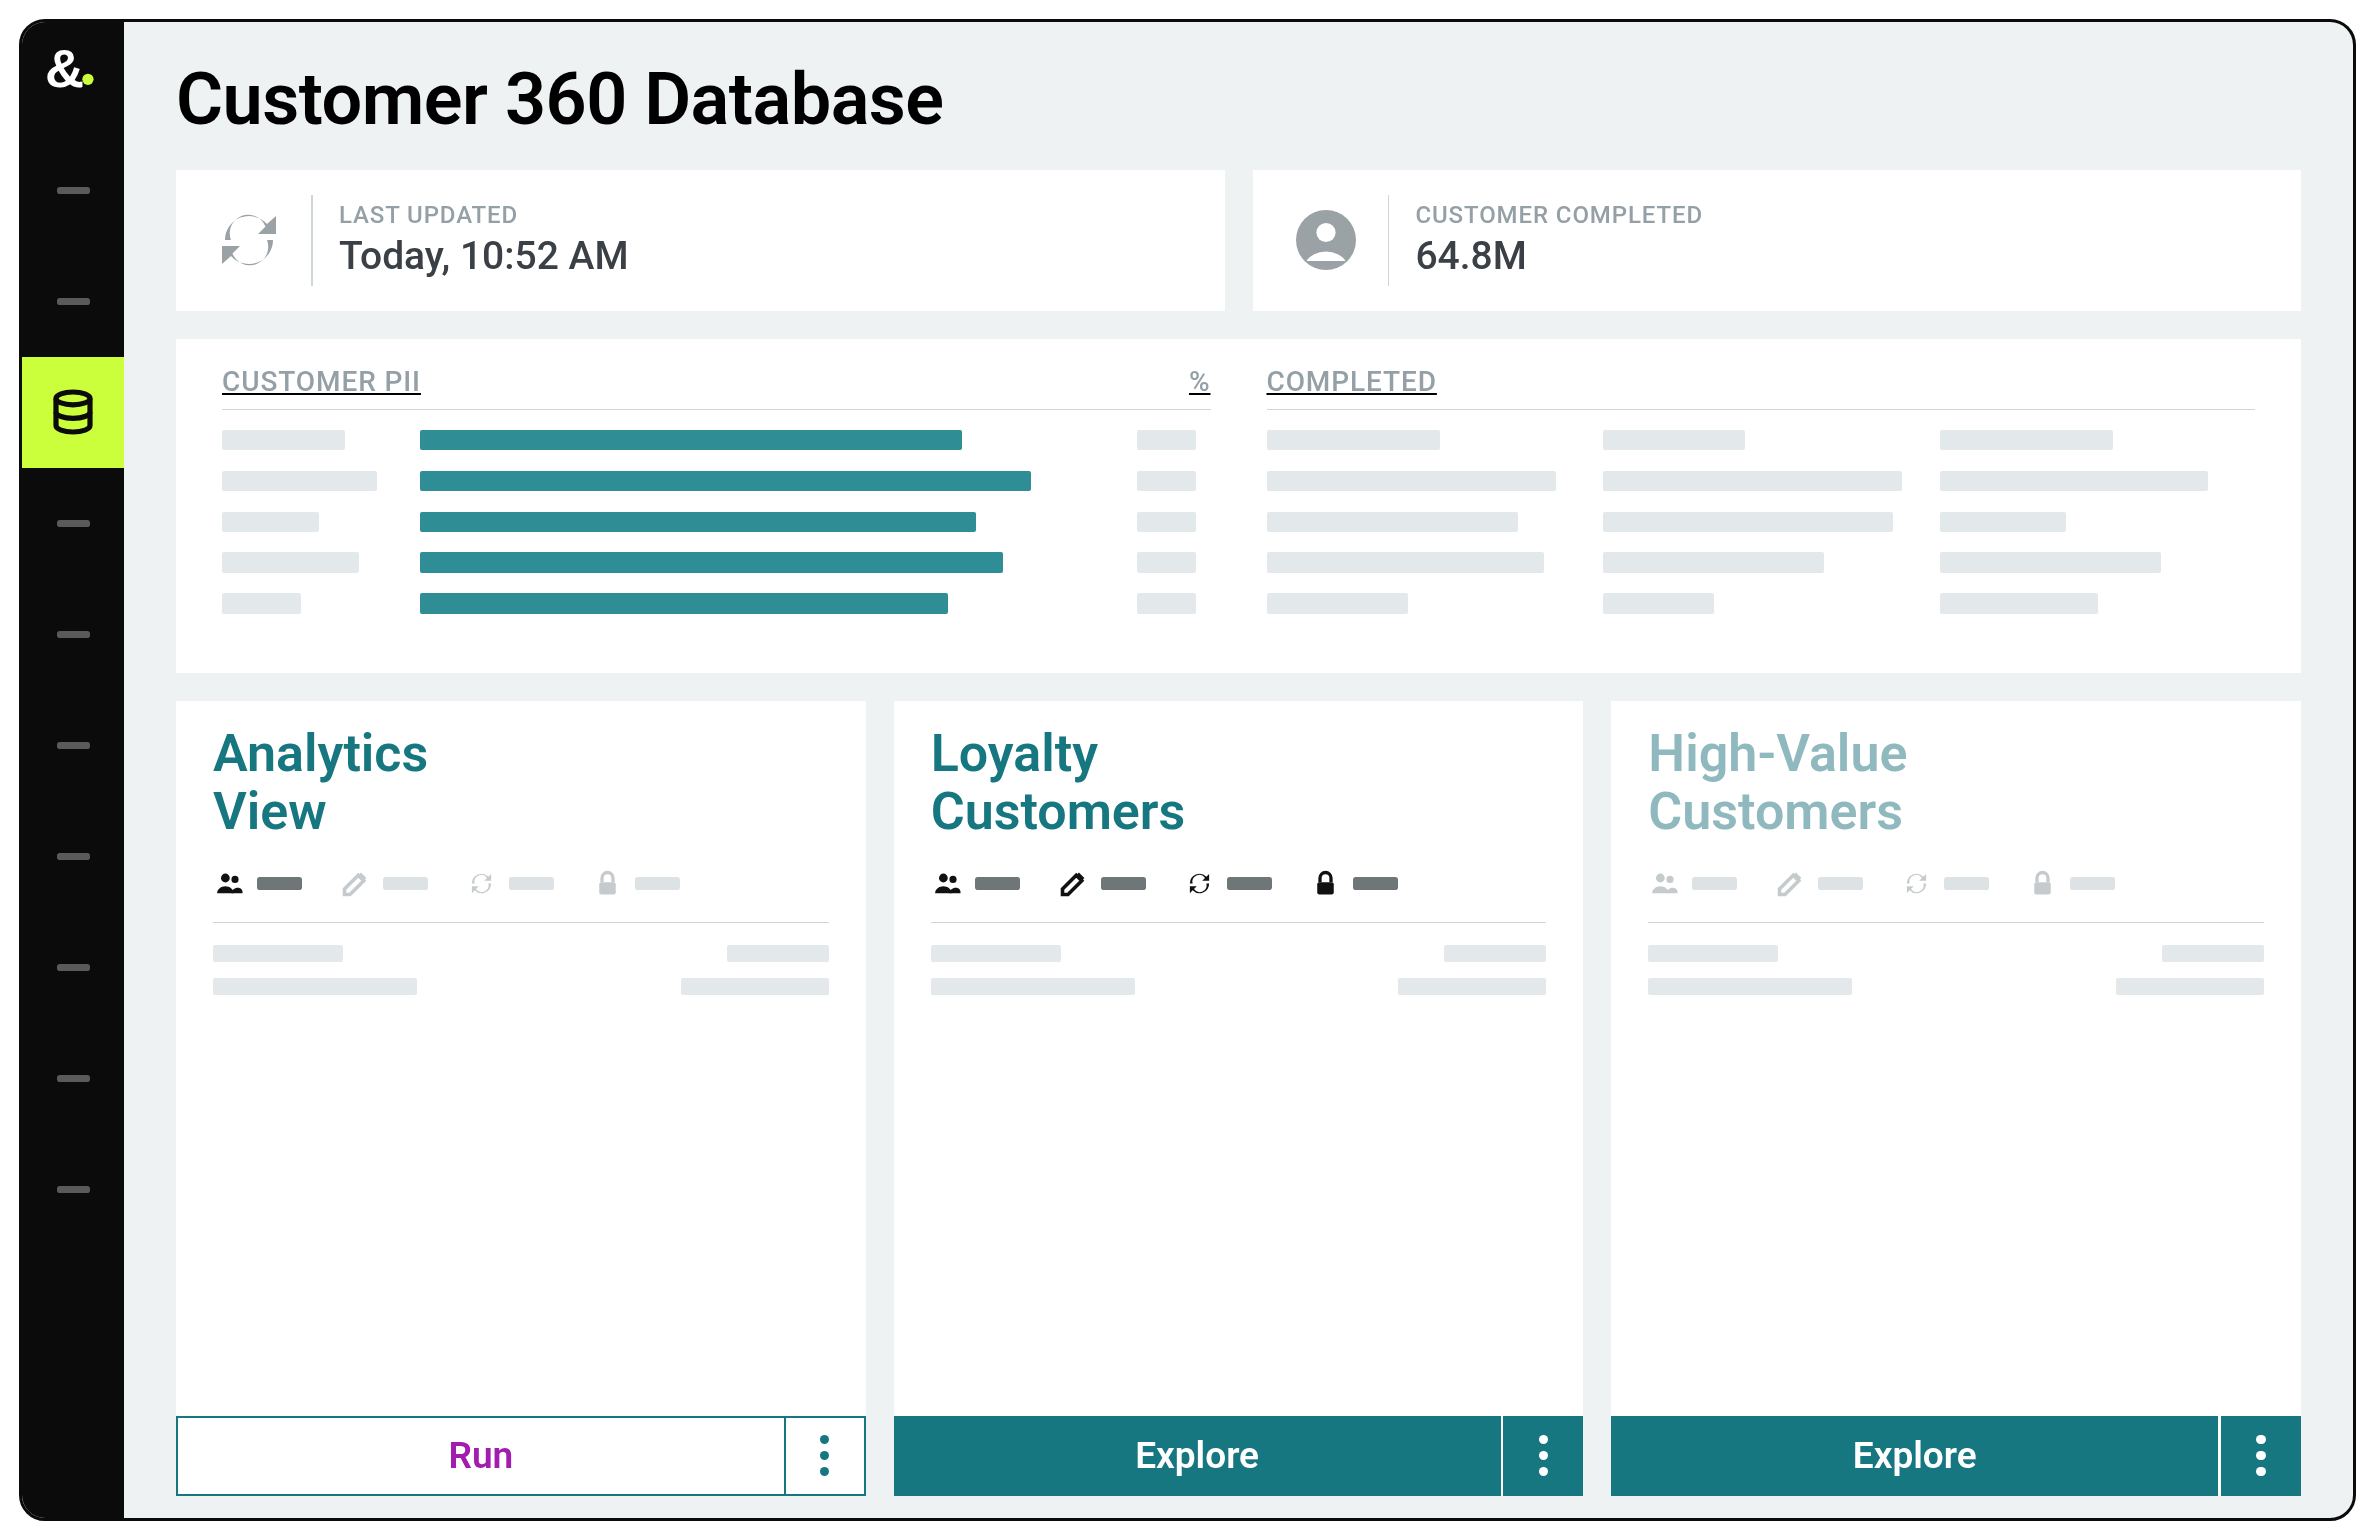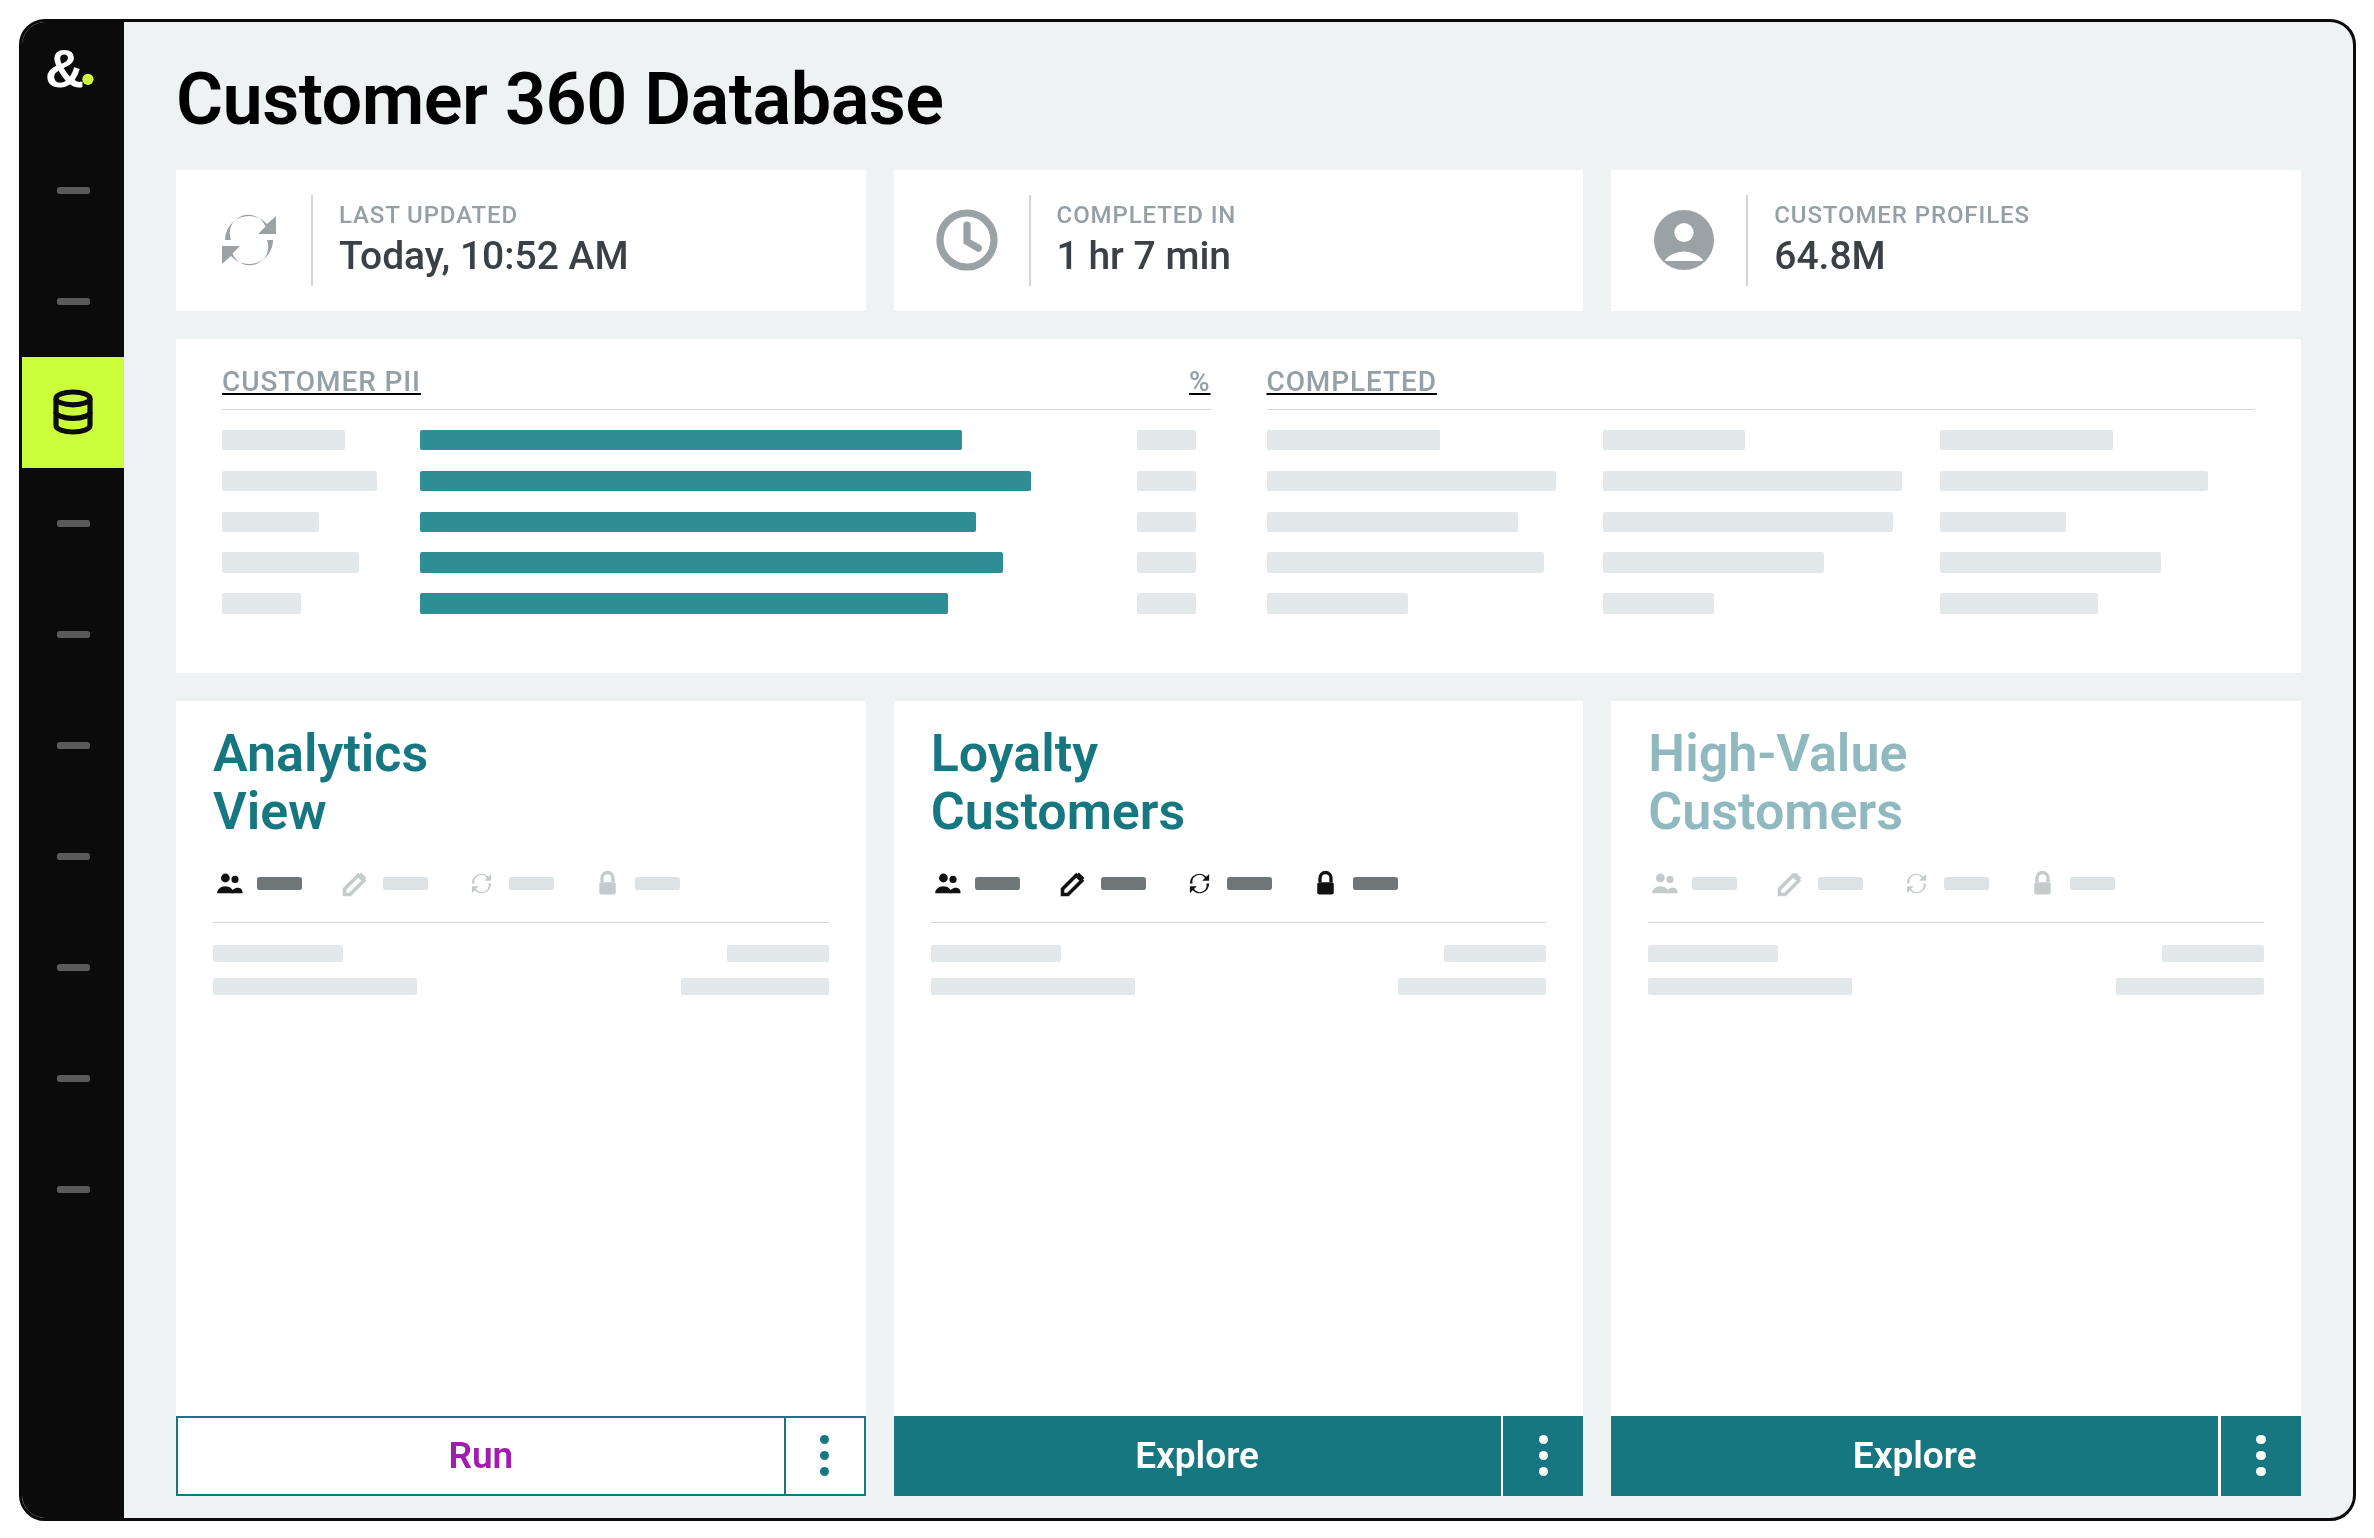--- a/index.html
+++ b/index.html
@@ -280,38 +280,27 @@
           <path d="M20 12 a8 8 0 0 1 -14 5.3 L3 20 v-6 h6 l-2.5 2.5 A6 6 0 0 0 18 12 Z" fill="currentColor"></path>
         </svg>
         <div class="stat-divider"></div>
         <div class="stat-text">
           <div class="stat-label">LAST UPDATED</div>
           <div class="stat-value">Today, 10:52 AM</div>
         </div>
       </div>
       <div class="stat-card">
         <svg class="stat-icon" viewBox="0 0 24 24">
-          <circle cx="12" cy="12" r="9" fill="none" stroke="currentColor" stroke-width="2.4"></circle>
-          <path d="M12 7 v5.5 l3.8 2.2" fill="none" stroke="currentColor" stroke-width="2.4" stroke-linecap="round"></path>
-        </svg>
-        <div class="stat-divider"></div>
-        <div class="stat-text">
-          <div class="stat-label">COMPLETED IN</div>
-          <div class="stat-value">1 hr 7 min</div>
-        </div>
-      </div>
-      <div class="stat-card">
-        <svg class="stat-icon" viewBox="0 0 24 24">
           <circle cx="12" cy="12" r="10" fill="currentColor"></circle>
           <circle cx="12" cy="9.5" r="3.2" fill="#fff"></circle>
           <path d="M5.5 19 a7 5 0 0 1 13 0 Z" fill="#fff"></path>
         </svg>
         <div class="stat-divider"></div>
         <div class="stat-text">
-          <div class="stat-label">CUSTOMER PROFILES</div>
+          <div class="stat-label">CUSTOMER COMPLETED</div>
           <div class="stat-value">64.8M</div>
         </div>
       </div>
     </div>
 
     <div class="data-row">
       <div class="data-col">
         <div class="data-header">
           <span>CUSTOMER PII</span>
           <span>%</span>

